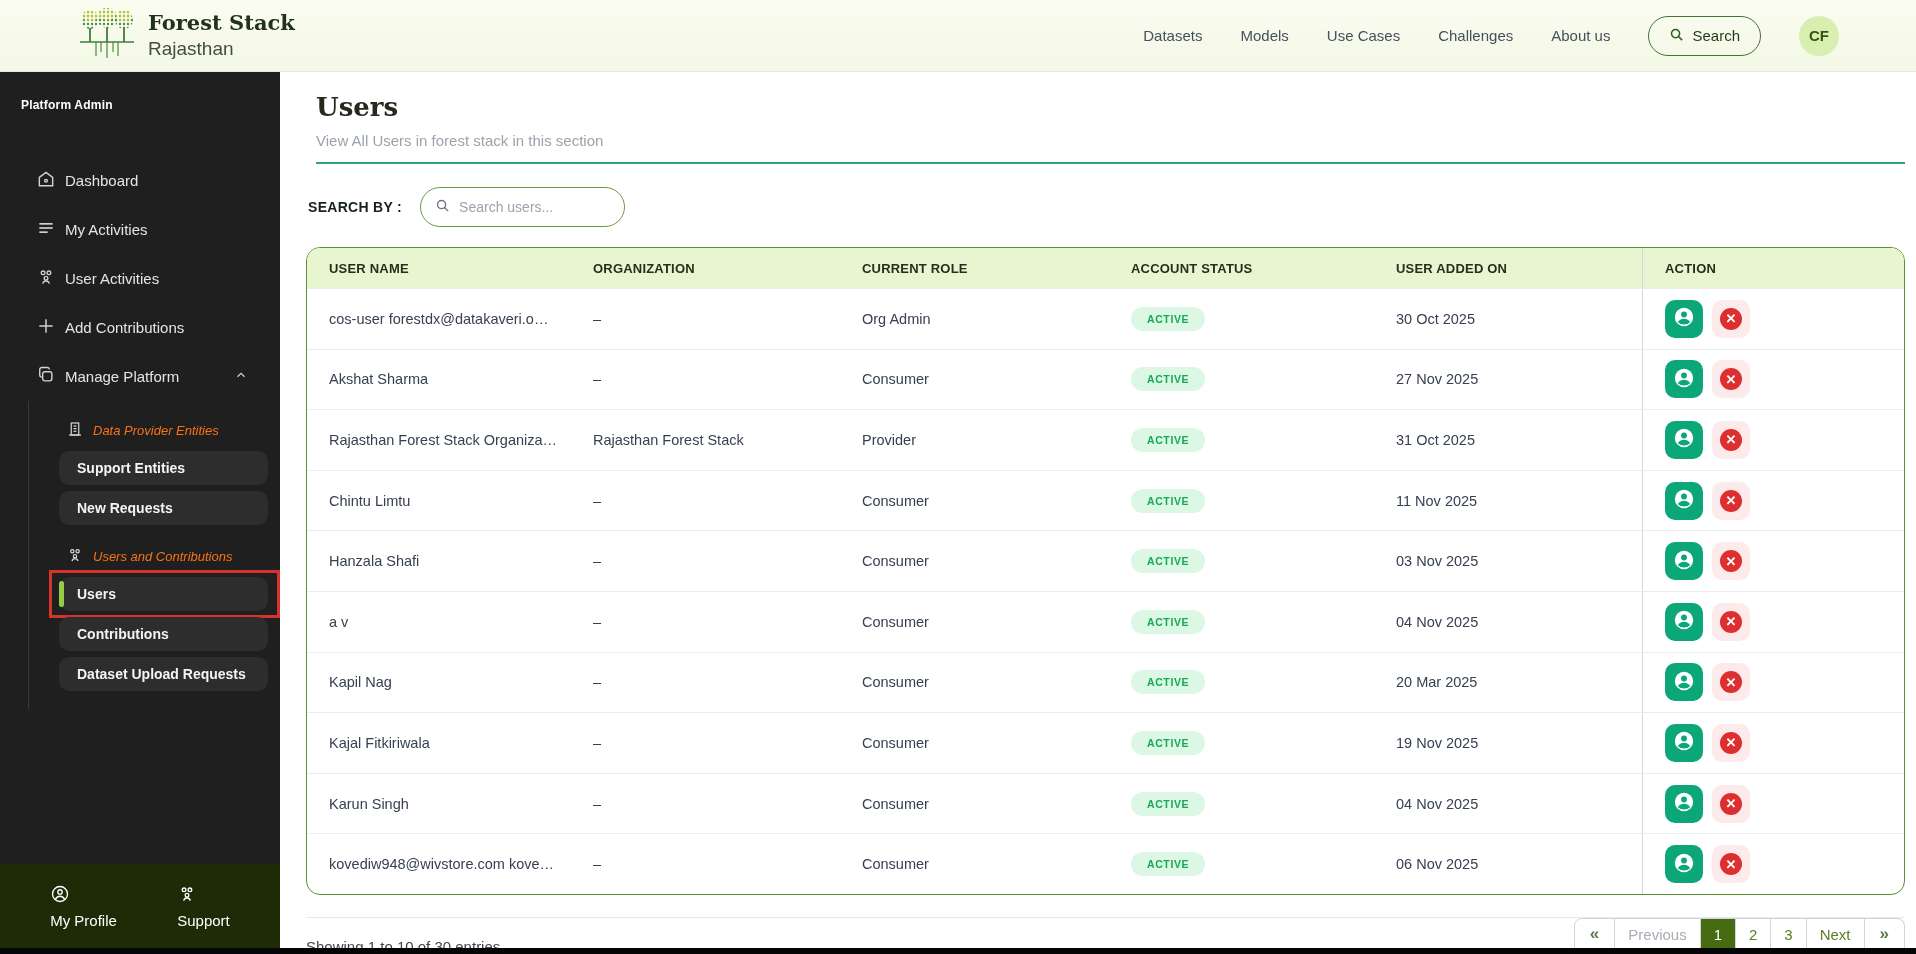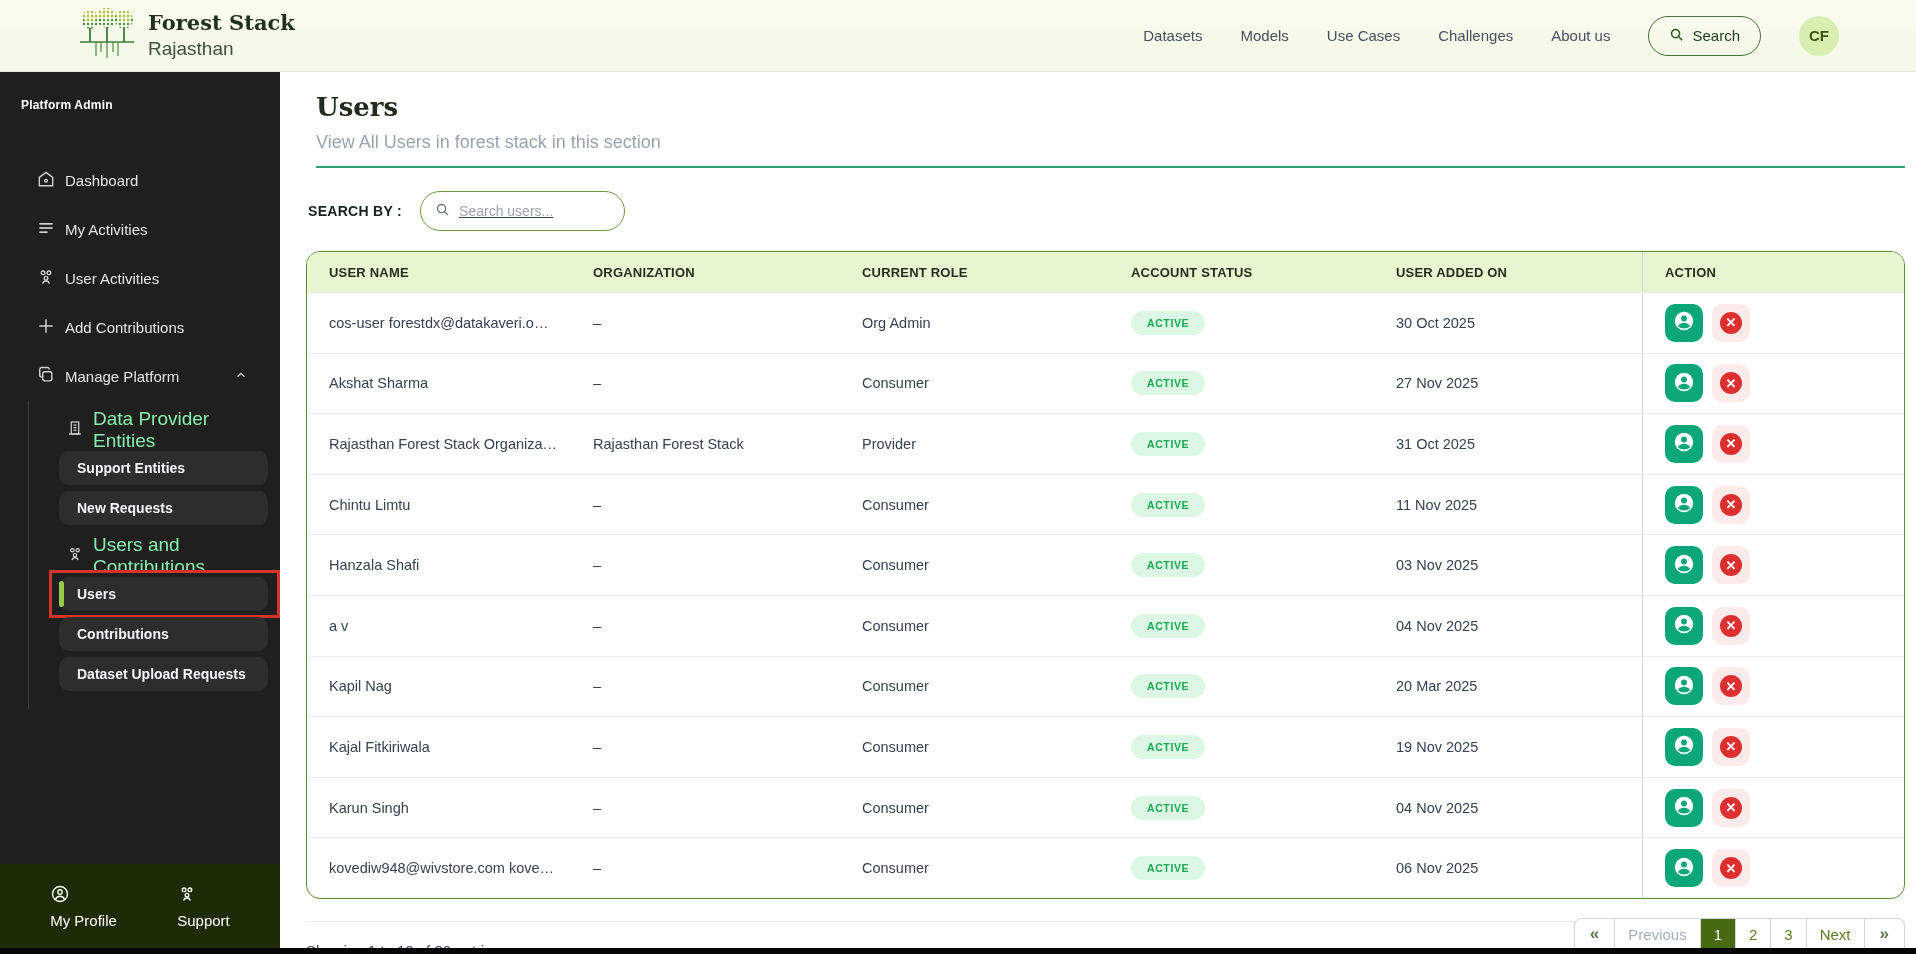--- a/index.html
+++ b/index.html
@@ -21,42 +21,42 @@
     font-weight:bold; font-size:15px; display:flex; align-items:center; justify-content:center; }
 
   
   .sidebar { position:absolute; top:72px; left:0; width:280px; bottom:0; background:#1f1f1f; color:#e5e7eb; z-index:5; }
   .side-title { padding:26px 7px 0 21px; font-size:12px; font-weight:bold; color:#fff; letter-spacing:.2px; }
   .menu { margin-top:44px; }
   .menu-item { height:49px; display:flex; align-items:center; gap:9px; padding-left:36px; font-size:15px; color:#e2e6e1; cursor:pointer; }
   .menu-item svg { flex:0 0 auto; }
   .menu-item .caret { margin-left:auto; margin-right:32px; }
   .submenu { margin-left:28px; border-left:1px solid #3a3a3e; padding:14px 12px 18px 30px; }
-  .grp { display:flex; align-items:center; gap:9px; font-size:19px; color:#86efac; padding-left:7px; height:30px; }
+  .grp { display:flex; align-items:center; gap:9px; font-size:13px; color:#f97316; padding-left:7px; height:30px;font-style:italic; }
   .grp.second { margin-top:16px; }
   .pill { width:209px; height:34px; border-radius:10px; background:#2d2d2d; color:#f3f4f6; font-size:14px; font-weight:bold;
     display:flex; align-items:center; padding-left:18px; margin-top:6px; cursor:pointer; position:relative; }
   .pill.active .accent { position:absolute; left:0; top:4px; bottom:4px; width:5px; border-radius:4px; background:#97cb45; }
   .red-annotation { position:absolute; left:-10px; right:-12px; top:-7px; bottom:-7px;
     border:3px solid #d4342a; pointer-events:none; }
   .side-footer { position:absolute; left:0; right:0; bottom:6px; height:84px; background:#1d2c07;
     display:flex; align-items:center; justify-content:space-around; padding:0 20px; }
   .side-footer .foot-item { display:flex; flex-direction:column; align-items:flex-start; gap:5px; color:#fff; font-size:15px; cursor:pointer; }
 
   
   .main { position:absolute; top:72px; left:280px; right:0; bottom:0; background:#fff; }
   .page-head { padding:20px 11px 0 36px; }
   .page-title { font-family:"DejaVu Serif", serif; font-weight:bold; font-size:26px; color:#242b1e; }
-  .page-sub { margin-top:10px; font-size:18px; color:#9ba3ab; }
+  .page-sub { margin-top:10px; font-size:15px; color:#9ba3ab; }
   .teal-divider { margin-top:13px; height:2px; background:#31a178; }
   .search-row { display:flex; align-items:center; gap:18px; margin:23px 0 0 28px; }
   .search-by { font-size:14px; font-weight:bold; color:#17211b; letter-spacing:.3px; }
   .search-input { display:flex; align-items:center; gap:9px; width:205px; height:40px;
     border:1px solid #6c9a3f; border-radius:21px; padding:0 14px; background:#fff; }
-  .search-input input { border:none; outline:none; font-size:14px; color:#374151; width:150px; background:transparent;text-decoration:underline; }
+  .search-input input { border:none; outline:none; font-size:14px; color:#374151; width:150px; background:transparent; }
   .search-input input::placeholder { color:#9ca3af; }
 
   
   .table-card { margin:20px 11px 0 26px; border:1.5px solid #5c8f2e; border-radius:14px; overflow:hidden; background:#fff; }
   .trow { display:grid; grid-template-columns:264px 269px 269px 265px 246px 1fr; padding-left:22px; align-items:stretch; }
   .thead { background:#e8f5d1; height:40px; }
   .thead .cell { font-size:13px; font-weight:bold; color:#22301c; letter-spacing:.2px; display:flex; align-items:center; }
   .tbody .trow { height:60.6px; border-top:1px solid #e9ebee; }
   .cell { display:flex; align-items:center; font-size:14.5px; color:#374151; }
   .cell.c-action { border-left:1px solid #d3d7dc; padding-left:22px; gap:9px; }

